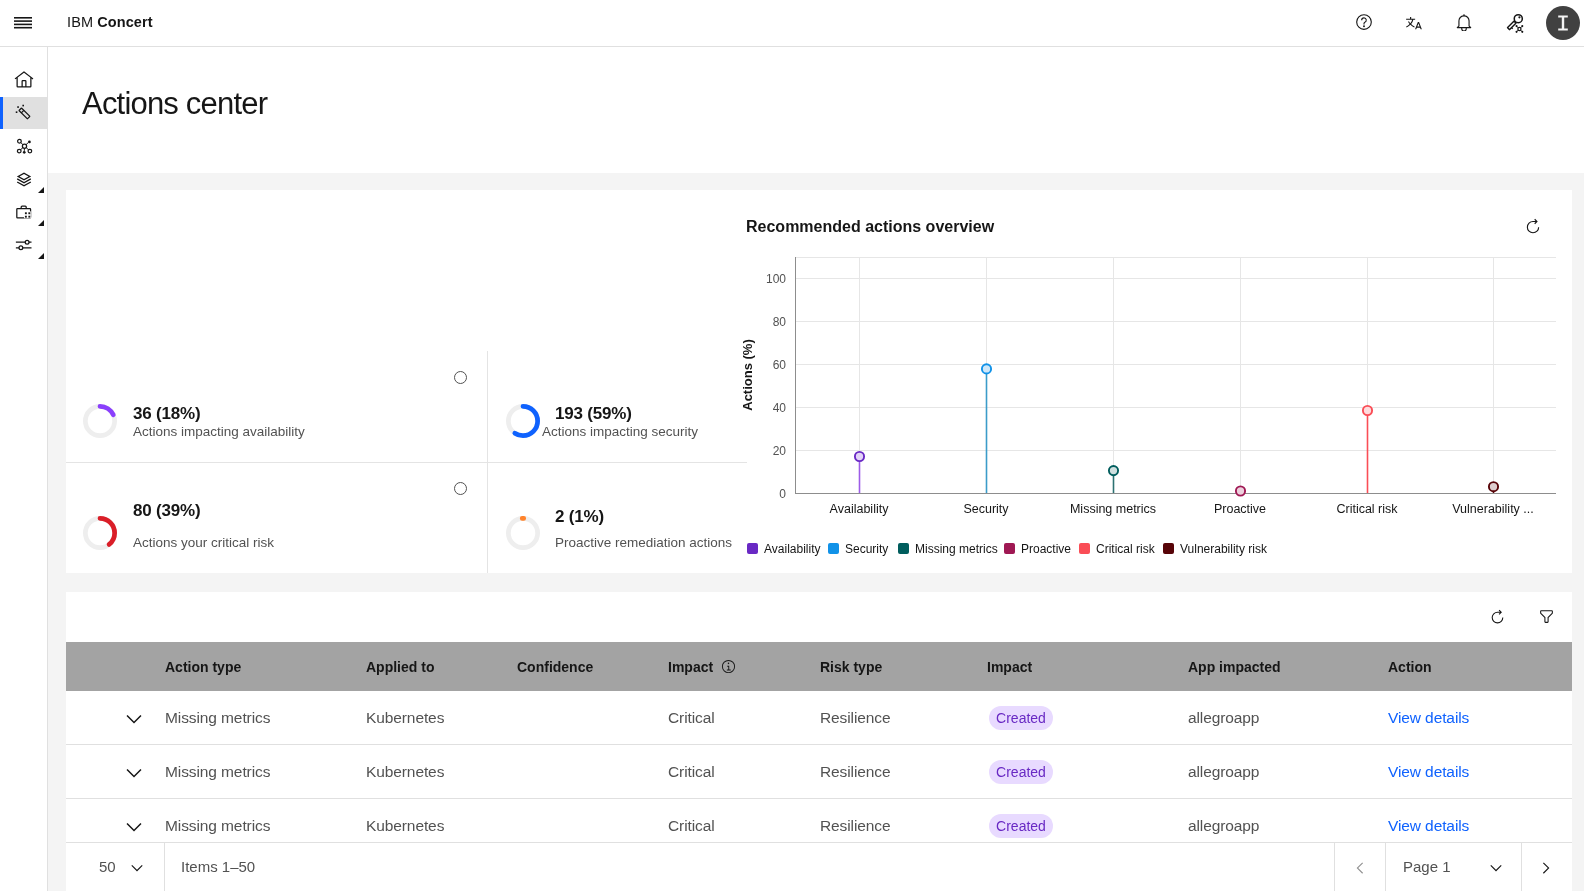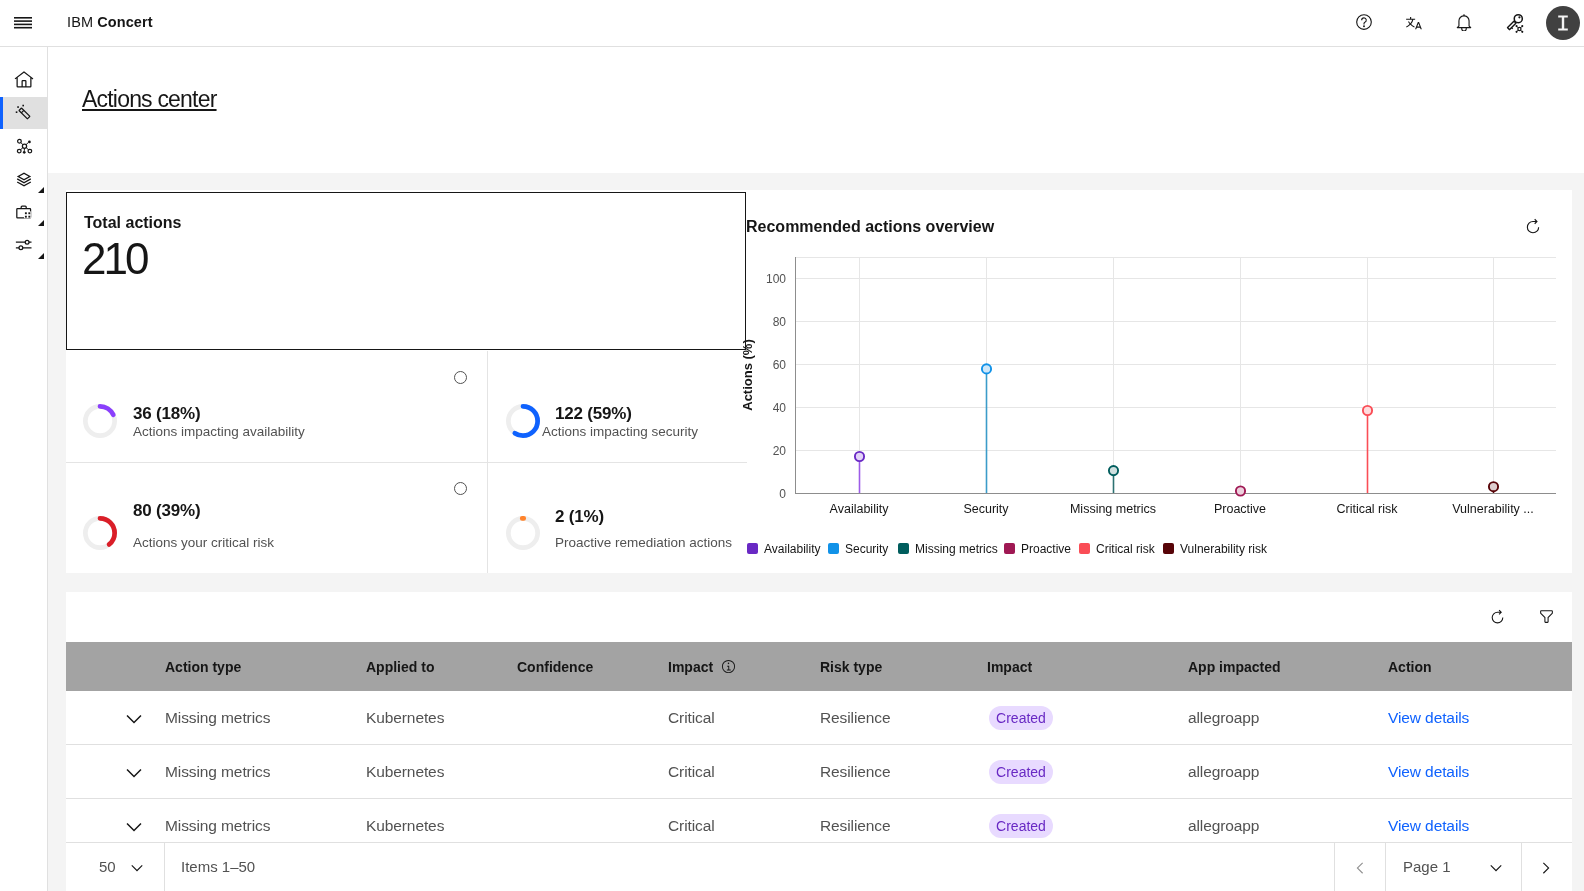--- a/index.html
+++ b/index.html
@@ -16,21 +16,21 @@
   #avatar { position:absolute; left:1546px; top:6px; width:34px; height:34px; border-radius:50%; background:#414141; color:#fff; text-align:center; line-height:34px; font-family:"Liberation Serif", serif; font-size:17px; }
   
   #snav { position:absolute; left:0; top:47px; width:48px; height:844px; background:#fff; border-right:1px solid #e0e0e0; z-index:10; }
   .nitem { position:absolute; left:0; width:47px; height:32px; }
   .nitem svg { position:absolute; left:14px; top:6px; }
   .nitem.active { background:#e0e0e0; }
   .nitem.active::before { content:""; position:absolute; left:0; top:0; width:3px; height:32px; background:#0f62fe; }
   .tri { position:absolute; right:3px; bottom:2px; width:0; height:0; border-left:6px solid transparent; border-bottom:6px solid #161616; }
   
   #titlesec { position:absolute; left:48px; top:47px; width:1536px; height:126px; background:#fff; }
-  #titlesec h1 { position:absolute; left:34px; top:39px; font-size:23px; font-weight:400; letter-spacing:-.8px;text-decoration:underline; }
+  #titlesec h1 { position:absolute; left:34px; top:39px; font-size:31px; font-weight:400; letter-spacing:-.8px; }
   #titlesec p { position:absolute; left:34px; top:89px; font-size:15px; color:#161616; letter-spacing:-.1px; }
   
   #card { position:absolute; left:66px; top:190px; width:1506px; height:383px; background:#fff; }
   #totbox { position:absolute; left:0px; top:2px; width:680px; height:158px; border:1px solid #161616; }
   #totbox h2 { position:absolute; left:17px; top:21px; font-size:16px; font-weight:700; }
   #totbox .big { position:absolute; left:15px; top:40.5px; font-size:44px; font-weight:300; letter-spacing:-3px; }
   .gridline { background:#e4e4e4; position:absolute; }
   .tilenum { font-size:17px; font-weight:700; color:#161616; position:absolute; letter-spacing:-.2px; }
   .tilelab { font-size:13.5px; color:#525252; position:absolute; }
   .radio { position:absolute; width:13px; height:13px; border:1.2px solid #525252; border-radius:50%; }
@@ -164,43 +164,39 @@
     </svg>
     <div class="tri"></div>
   </div>
 </div>
 
 <div id="titlesec">
   <h1>Actions center</h1>
 </div>
 
 <div id="card">
-  <div id="totbox">
-    <h2>Total actions</h2>
-    <div class="big">210</div>
-  </div>
 
   <div class="gridline" style="left:0;top:272px;width:681px;height:1px"></div>
   <div class="gridline" style="left:421px;top:161px;width:1px;height:222px"></div>
 
   <div class="radio" style="left:387.5px;top:180.5px"></div>
   <div class="radio" style="left:387.5px;top:292px"></div>
 
   <svg class="abs" style="left:17px;top:214px" width="34" height="34" viewBox="0 0 36 36" fill="none">
     <circle cx="18" cy="18" r="15.5" stroke="#eeeeee" stroke-width="5"></circle>
     <circle cx="18" cy="18" r="15.5" stroke="#8a3ffc" stroke-width="5" stroke-linecap="round" stroke-dasharray="17.5 97.4" transform="rotate(-90 18 18)"></circle>
   </svg>
   <div class="tilenum" style="left:67px;top:213.5px">36 (18%)</div>
   <div class="tilelab" style="left:67px;top:234px">Actions impacting availability</div>
 
   <svg class="abs" style="left:439.5px;top:214px" width="34" height="34" viewBox="0 0 36 36" fill="none">
     <circle cx="18" cy="18" r="15.5" stroke="#eeeeee" stroke-width="5"></circle>
     <circle cx="18" cy="18" r="15.5" stroke="#0f62fe" stroke-width="5" stroke-linecap="round" stroke-dasharray="57.5 39.9" transform="rotate(-90 18 18)"></circle>
   </svg>
-  <div class="tilenum" style="left:489px;top:213.5px">122 (59%)</div>
+  <div class="tilenum" style="left:489px;top:213.5px">193 (59%)</div>
   <div class="tilelab" style="left:476px;top:234px">Actions impacting security</div>
 
   <svg class="abs" style="left:17px;top:325.5px" width="34" height="34" viewBox="0 0 36 36" fill="none">
     <circle cx="18" cy="18" r="15.5" stroke="#eeeeee" stroke-width="5"></circle>
     <circle cx="18" cy="18" r="15.5" stroke="#da1e28" stroke-width="5" stroke-linecap="round" stroke-dasharray="38 59.4" transform="rotate(-90 18 18)"></circle>
   </svg>
   <div class="tilenum" style="left:67px;top:311px">80 (39%)</div>
   <div class="tilelab" style="left:67px;top:344.5px">Actions your critical risk</div>
 
   <svg class="abs" style="left:439.5px;top:325.5px" width="34" height="34" viewBox="0 0 36 36" fill="none">

